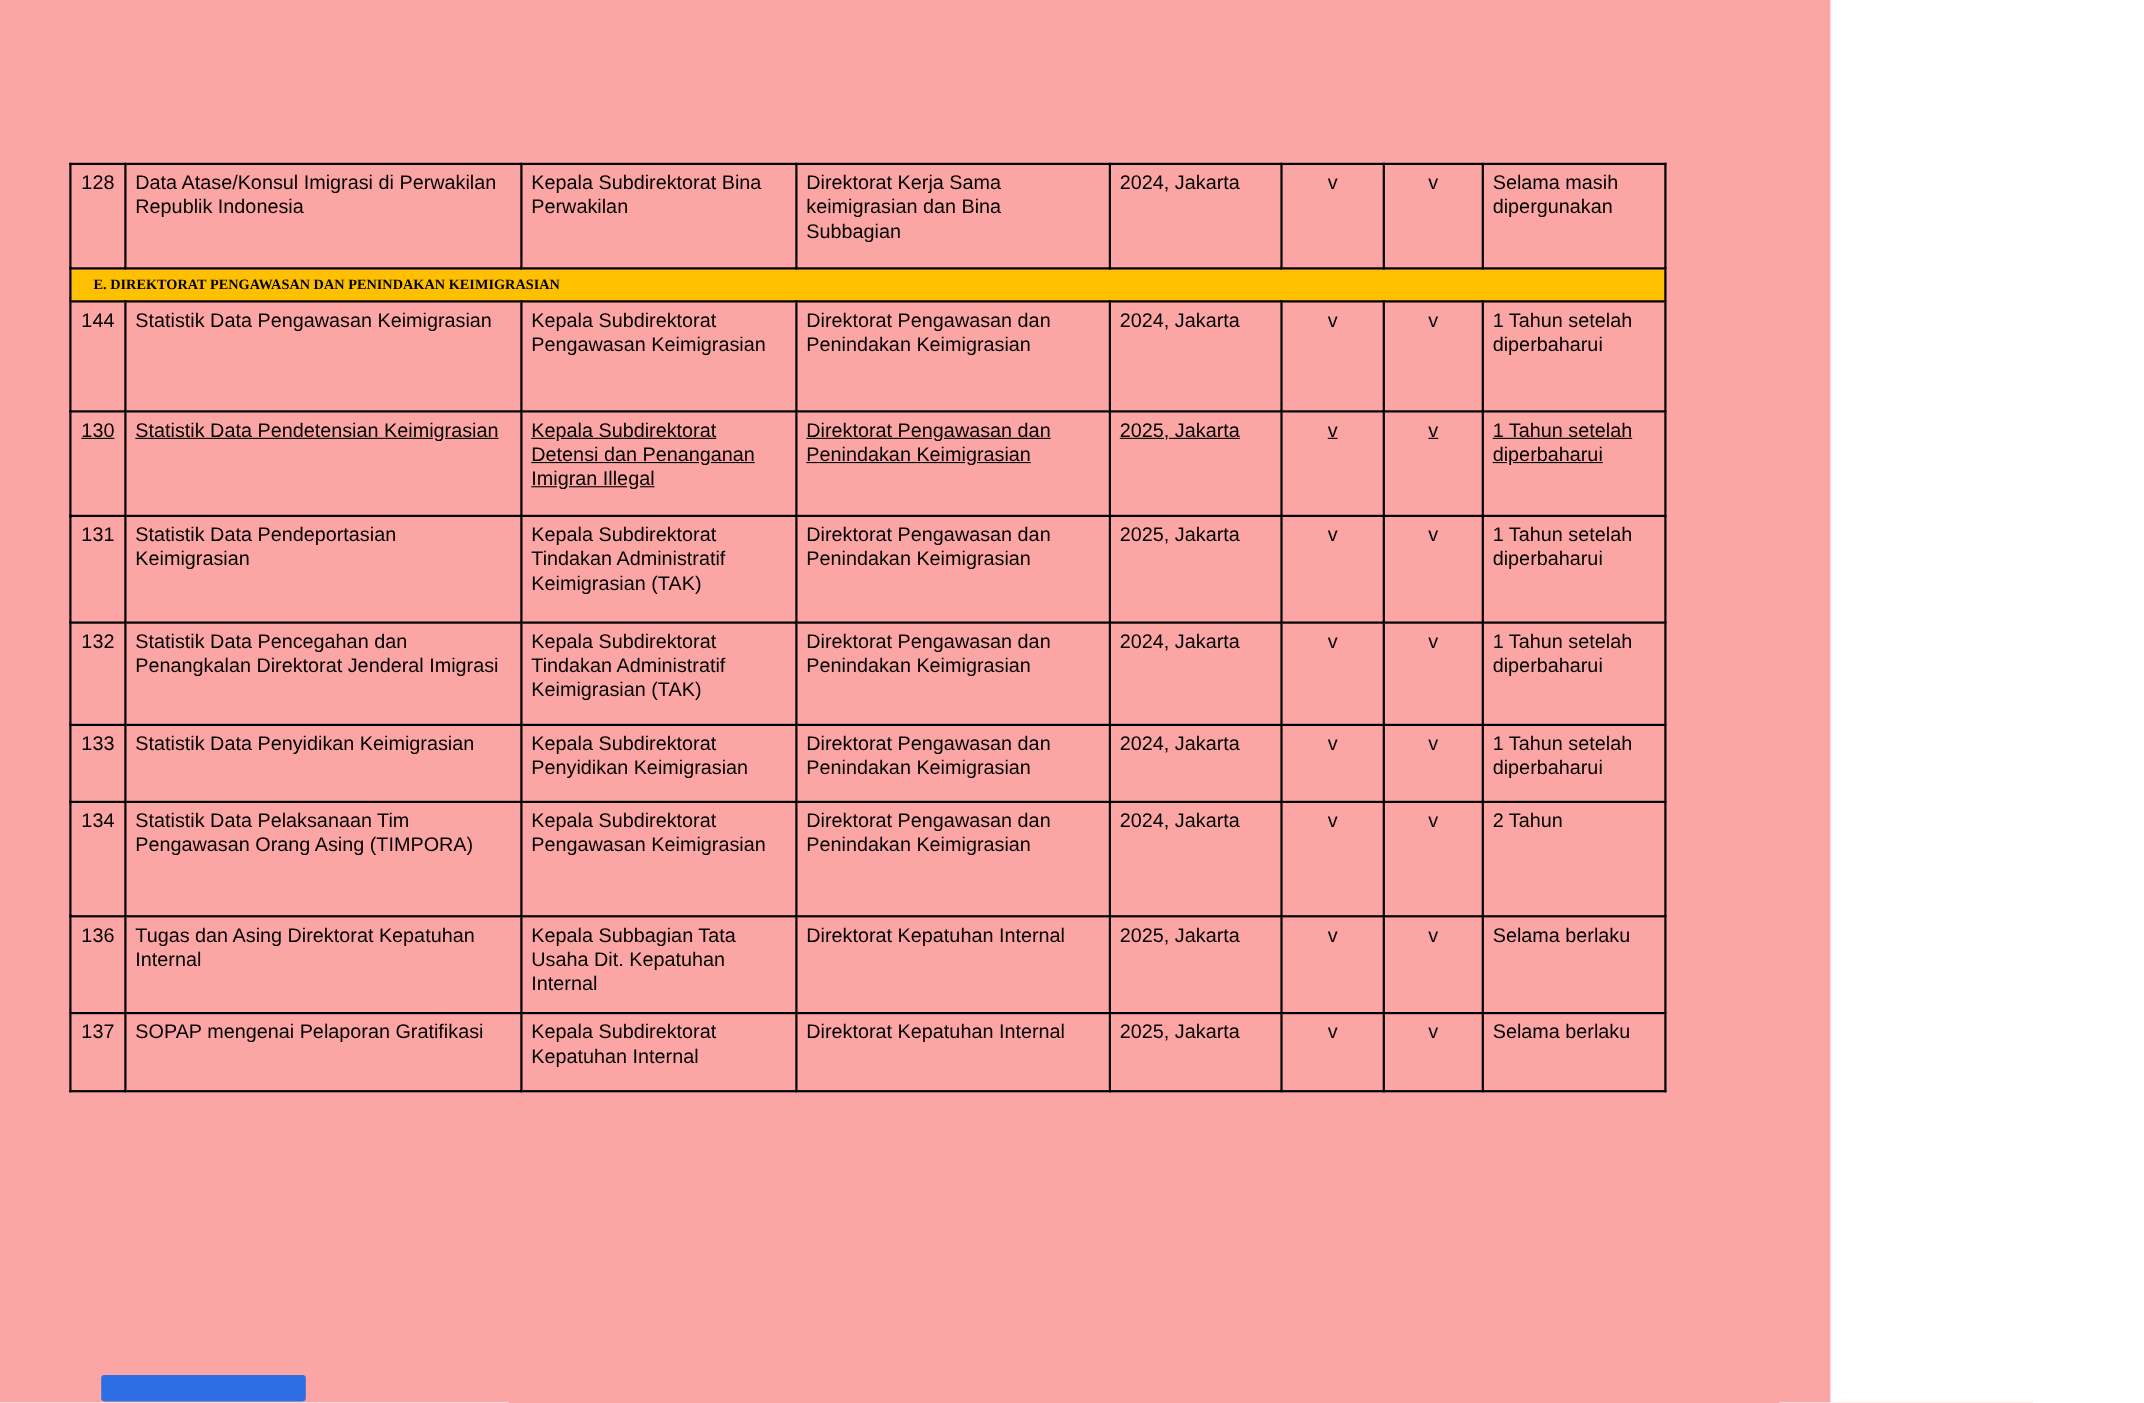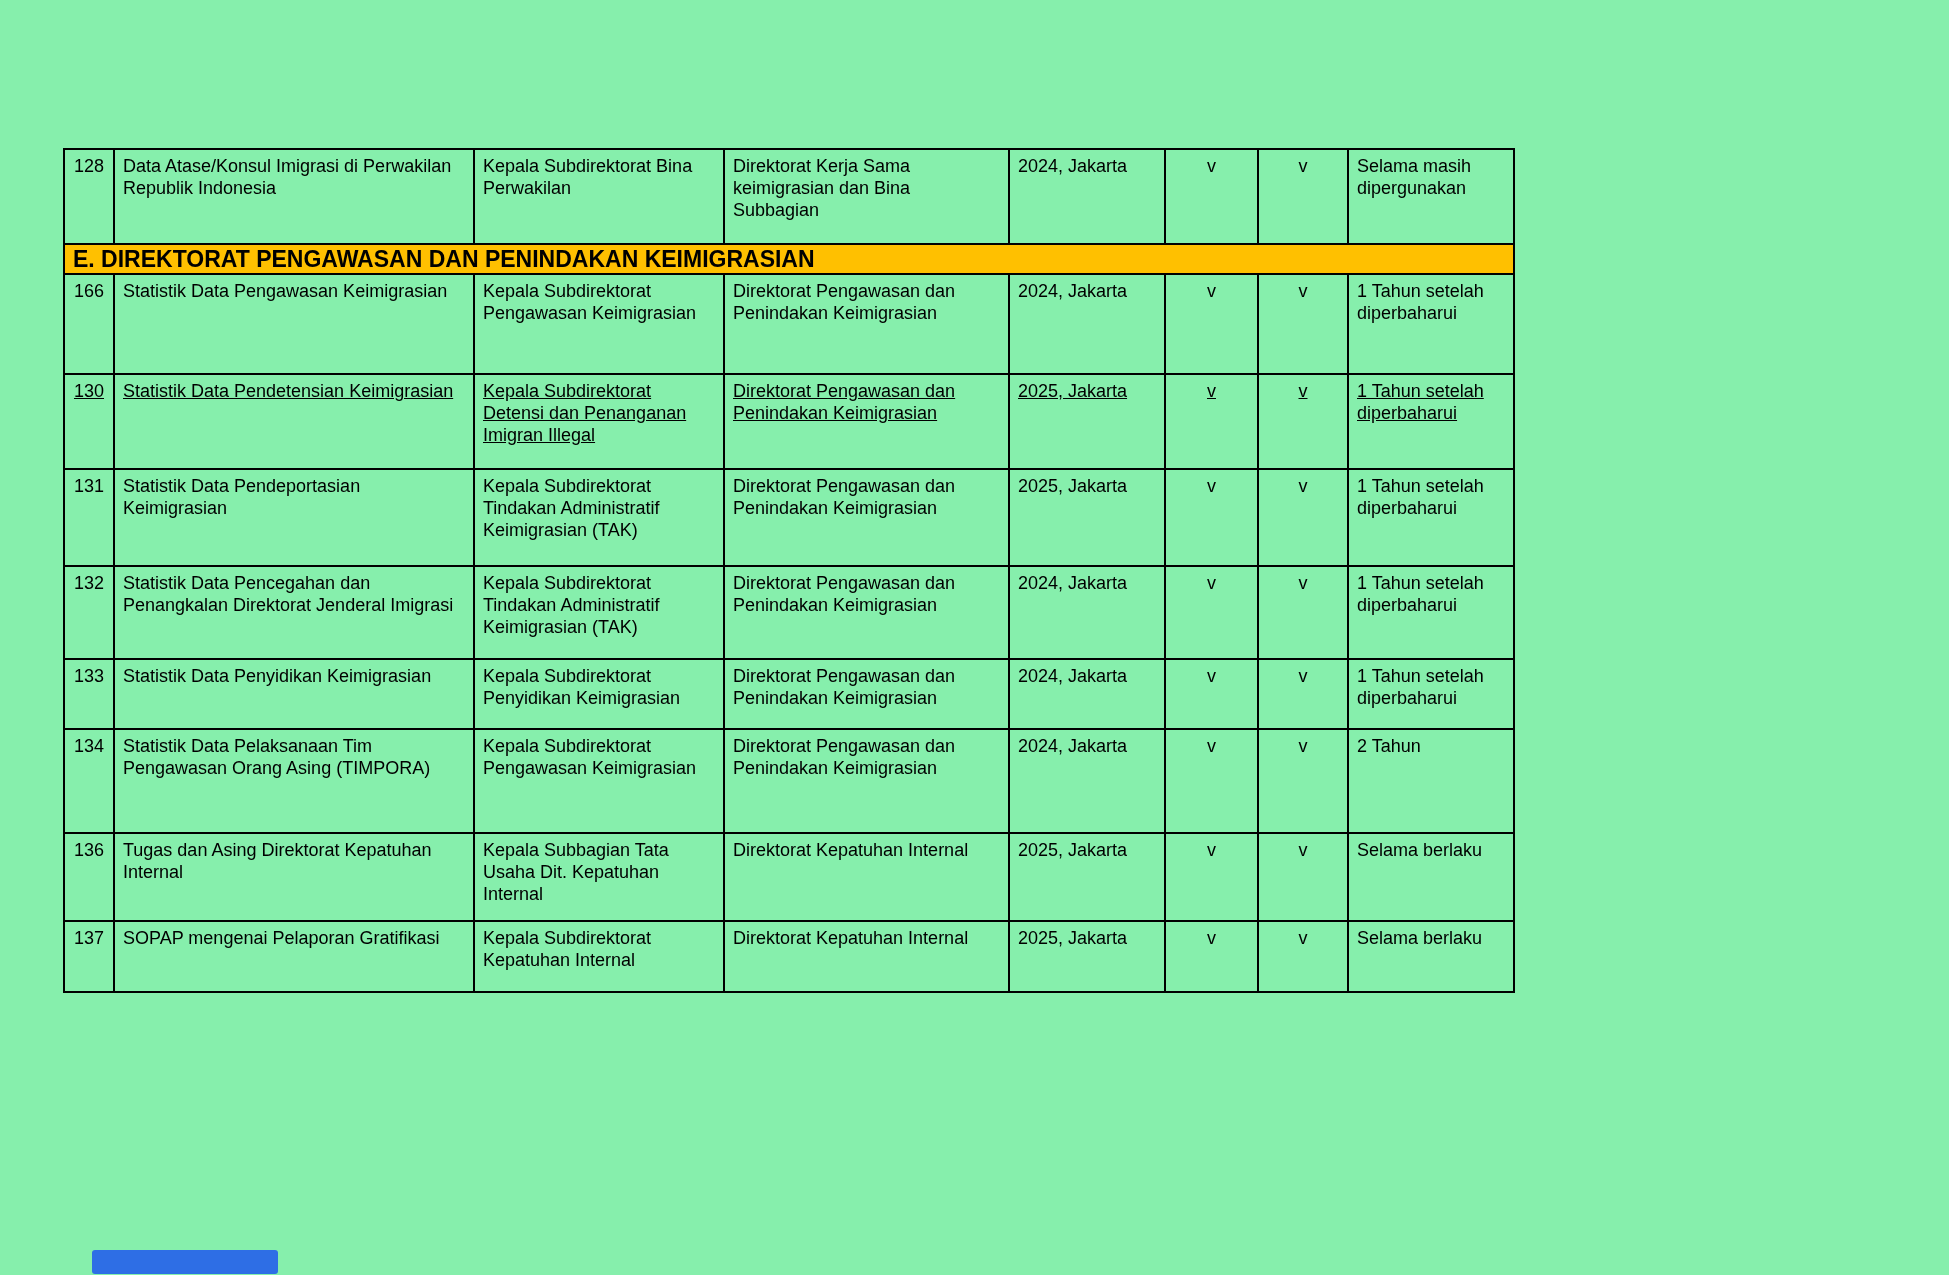--- a/index.html
+++ b/index.html
@@ -3,23 +3,23 @@
 <meta charset="utf-8">
 <style>
   html, body {
     margin: 0;
     padding: 0;
     background: #ffffff;
     font-family: "Liberation Sans", "DejaVu Sans", sans-serif;
   }
   .page {
     position: relative;
-    width: 1949px;
+    width: 1664px;
     height: 1275px;
-    background: #86efac;
+    background: #fca5a5;
     overflow: hidden;
   }
   table.records {
     position: absolute;
     left: 63px;
     top: 148px;
     width: 1450px;
     border-collapse: collapse;
     table-layout: fixed;
   }
@@ -29,23 +29,24 @@
     padding: 5px 8px;
     font-size: 18px;
     line-height: 22px;
     color: #000000;
     overflow: hidden;
     word-wrap: break-word;
   }
   tr.section-row td {
     background: var(--section-bg, #ffc000);
     font-weight: bold;
-    font-size: 23px;
+    font-size: 13px;
     vertical-align: middle;
-    padding: 2px 8px;
+    padding: 2px 20px;
+    font-family: Liberation Serif, serif;
   }
   td.col-no { text-align: center; padding-left: 2px; padding-right: 2px; }
   td.col-check1, td.col-check2 { text-align: center; }
   .marker-bar {
     position: absolute;
     left: 92px;
     top: 1250px;
     width: 186px;
     height: 24px;
     border-radius: 3px;
@@ -75,21 +76,21 @@
           <td class="col-directorate">Direktorat Kerja Sama keimigrasian dan Bina Subbagian</td>
           <td class="col-year_place">2024, Jakarta</td>
           <td class="col-check1">v</td>
           <td class="col-check2">v</td>
           <td class="col-retention">Selama masih dipergunakan</td>
         </tr>
         <tr class="section-row" style="height: 30px;">
           <td colspan="8">E. DIREKTORAT PENGAWASAN DAN PENINDAKAN KEIMIGRASIAN</td>
         </tr>
         <tr class="data-row" style="height: 100px;">
-          <td class="col-no">166</td>
+          <td class="col-no">144</td>
           <td class="col-title">Statistik Data Pengawasan Keimigrasian</td>
           <td class="col-official">Kepala Subdirektorat Pengawasan Keimigrasian</td>
           <td class="col-directorate">Direktorat Pengawasan dan Penindakan Keimigrasian</td>
           <td class="col-year_place">2024, Jakarta</td>
           <td class="col-check1">v</td>
           <td class="col-check2">v</td>
           <td class="col-retention">1 Tahun setelah diperbaharui</td>
         </tr>
         <tr class="data-row" style="height: 95px; text-decoration: underline;">
           <td class="col-no">130</td>

